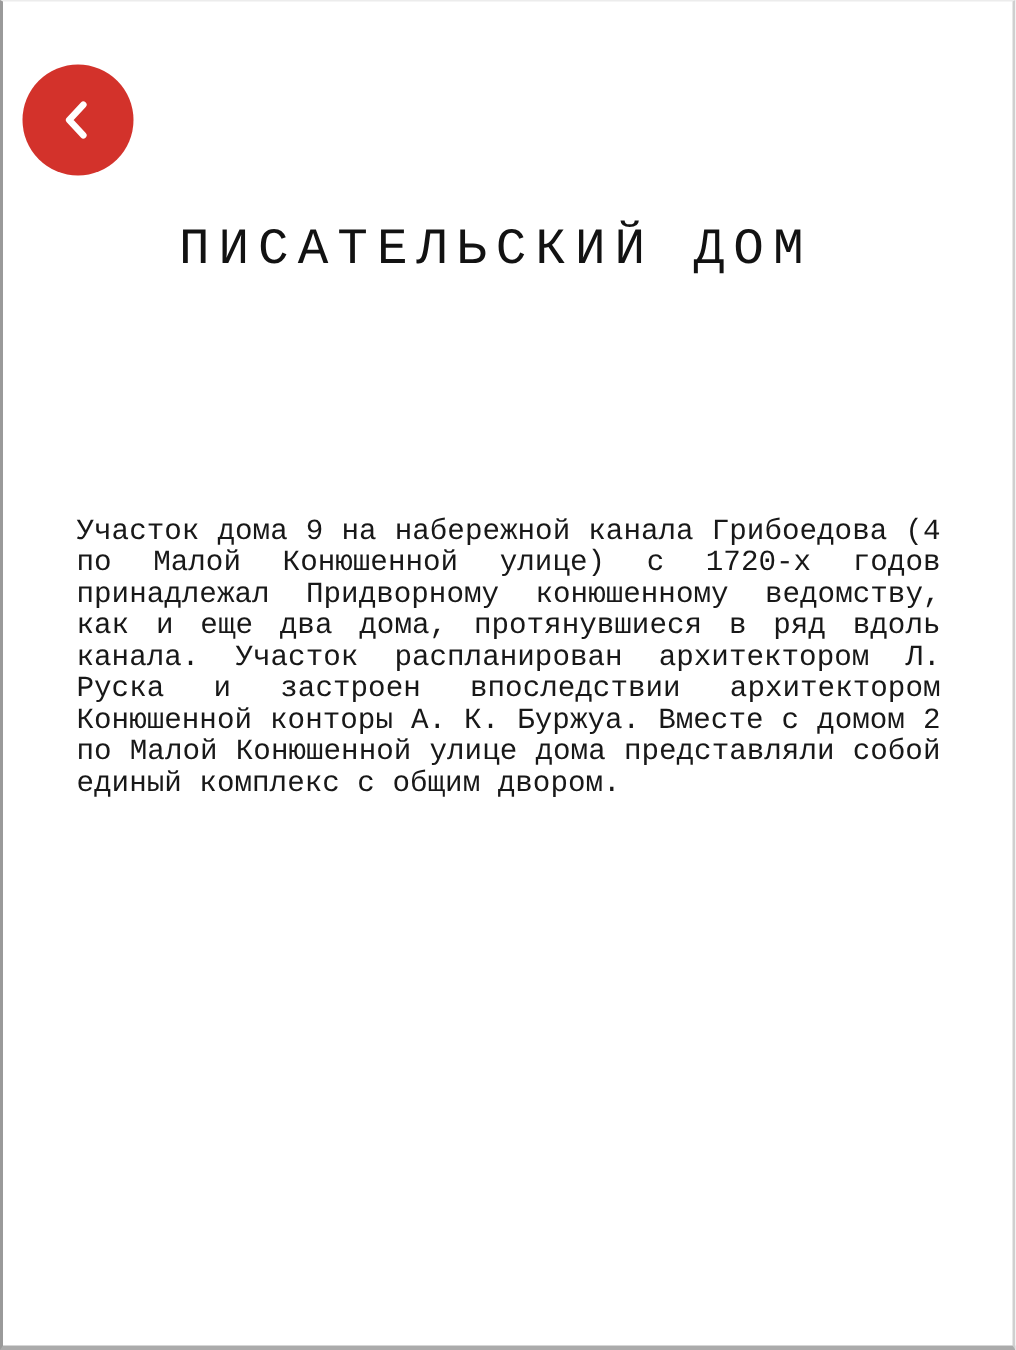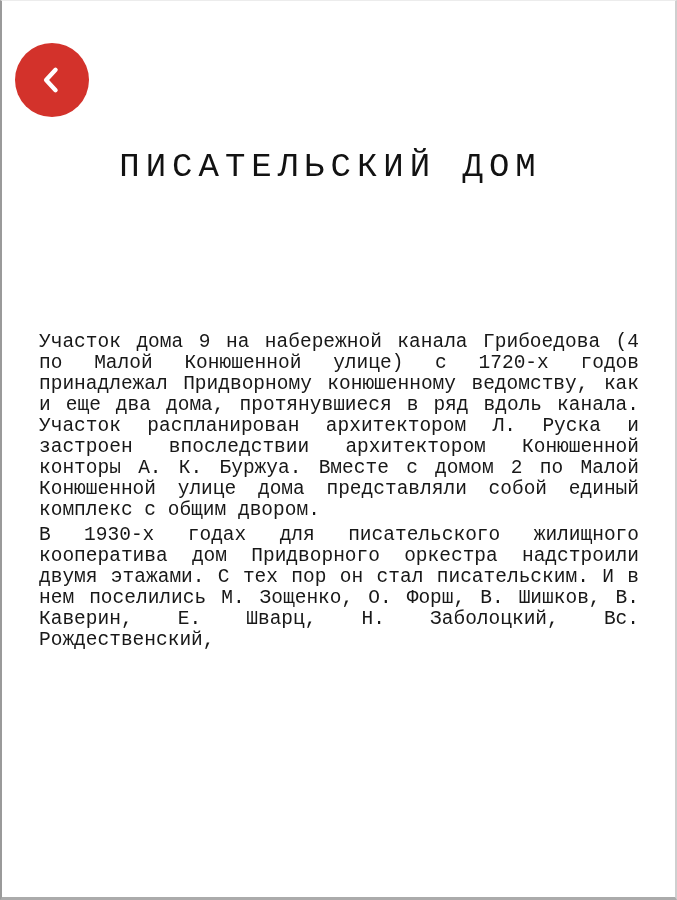--- a/index.html
+++ b/index.html
@@ -56,37 +56,36 @@
     top: 327px;
     left: 33px;
     right: 32px;
     font-family: "Liberation Mono", "DejaVu Sans Mono", monospace;
     font-size: 19.5px;
     line-height: 21px;
     color: #181818;
     text-align: justify;
   }
   .article-body p {
-    margin: 4px;
+    margin: 16px;
     padding: 0;
   }
 </style>
 </head>
 <body>
 
 <div class="page">
 
   <button class="back-btn" aria-label="back">
     <span style="display:flex;">
       <svg viewBox="0 0 24 24" fill="none">
         <path d="M14.6 6.2 L9.2 12 L14.6 17.8" stroke="#ffffff" stroke-width="2.5" stroke-linecap="round" stroke-linejoin="round"></path>
       </svg>
     </span>
   </button>
 
   <h1 class="page-title">ПИСАТЕЛЬСКИЙ ДОМ</h1>
 
   <article class="article-body">
       <p>Участок дома 9 на набережной канала Грибоедова (4 по Малой Конюшенной улице) с 1720-х годов принадлежал Придворному конюшенному ведомству, как и еще два дома, протянувшиеся в ряд вдоль канала. Участок распланирован архитектором Л. Руска и застроен впоследствии архитектором Конюшенной конторы А. К. Буржуа. Вместе с домом 2 по Малой Конюшенной улице дома представляли собой единый комплекс с общим двором.</p>
-      <p>В 1930-х годах для писательского жилищного кооператива дом Придворного оркестра надстроили двумя этажами. С тех пор он стал писательским. И в нем поселились М. Зощенко, О. Форш, В. Шишков, В. Каверин, Е. Шварц, Н. Заболоцкий, Вс. Рождественский,</p>
     </article>
 
 </div>
 
 </body></html>

